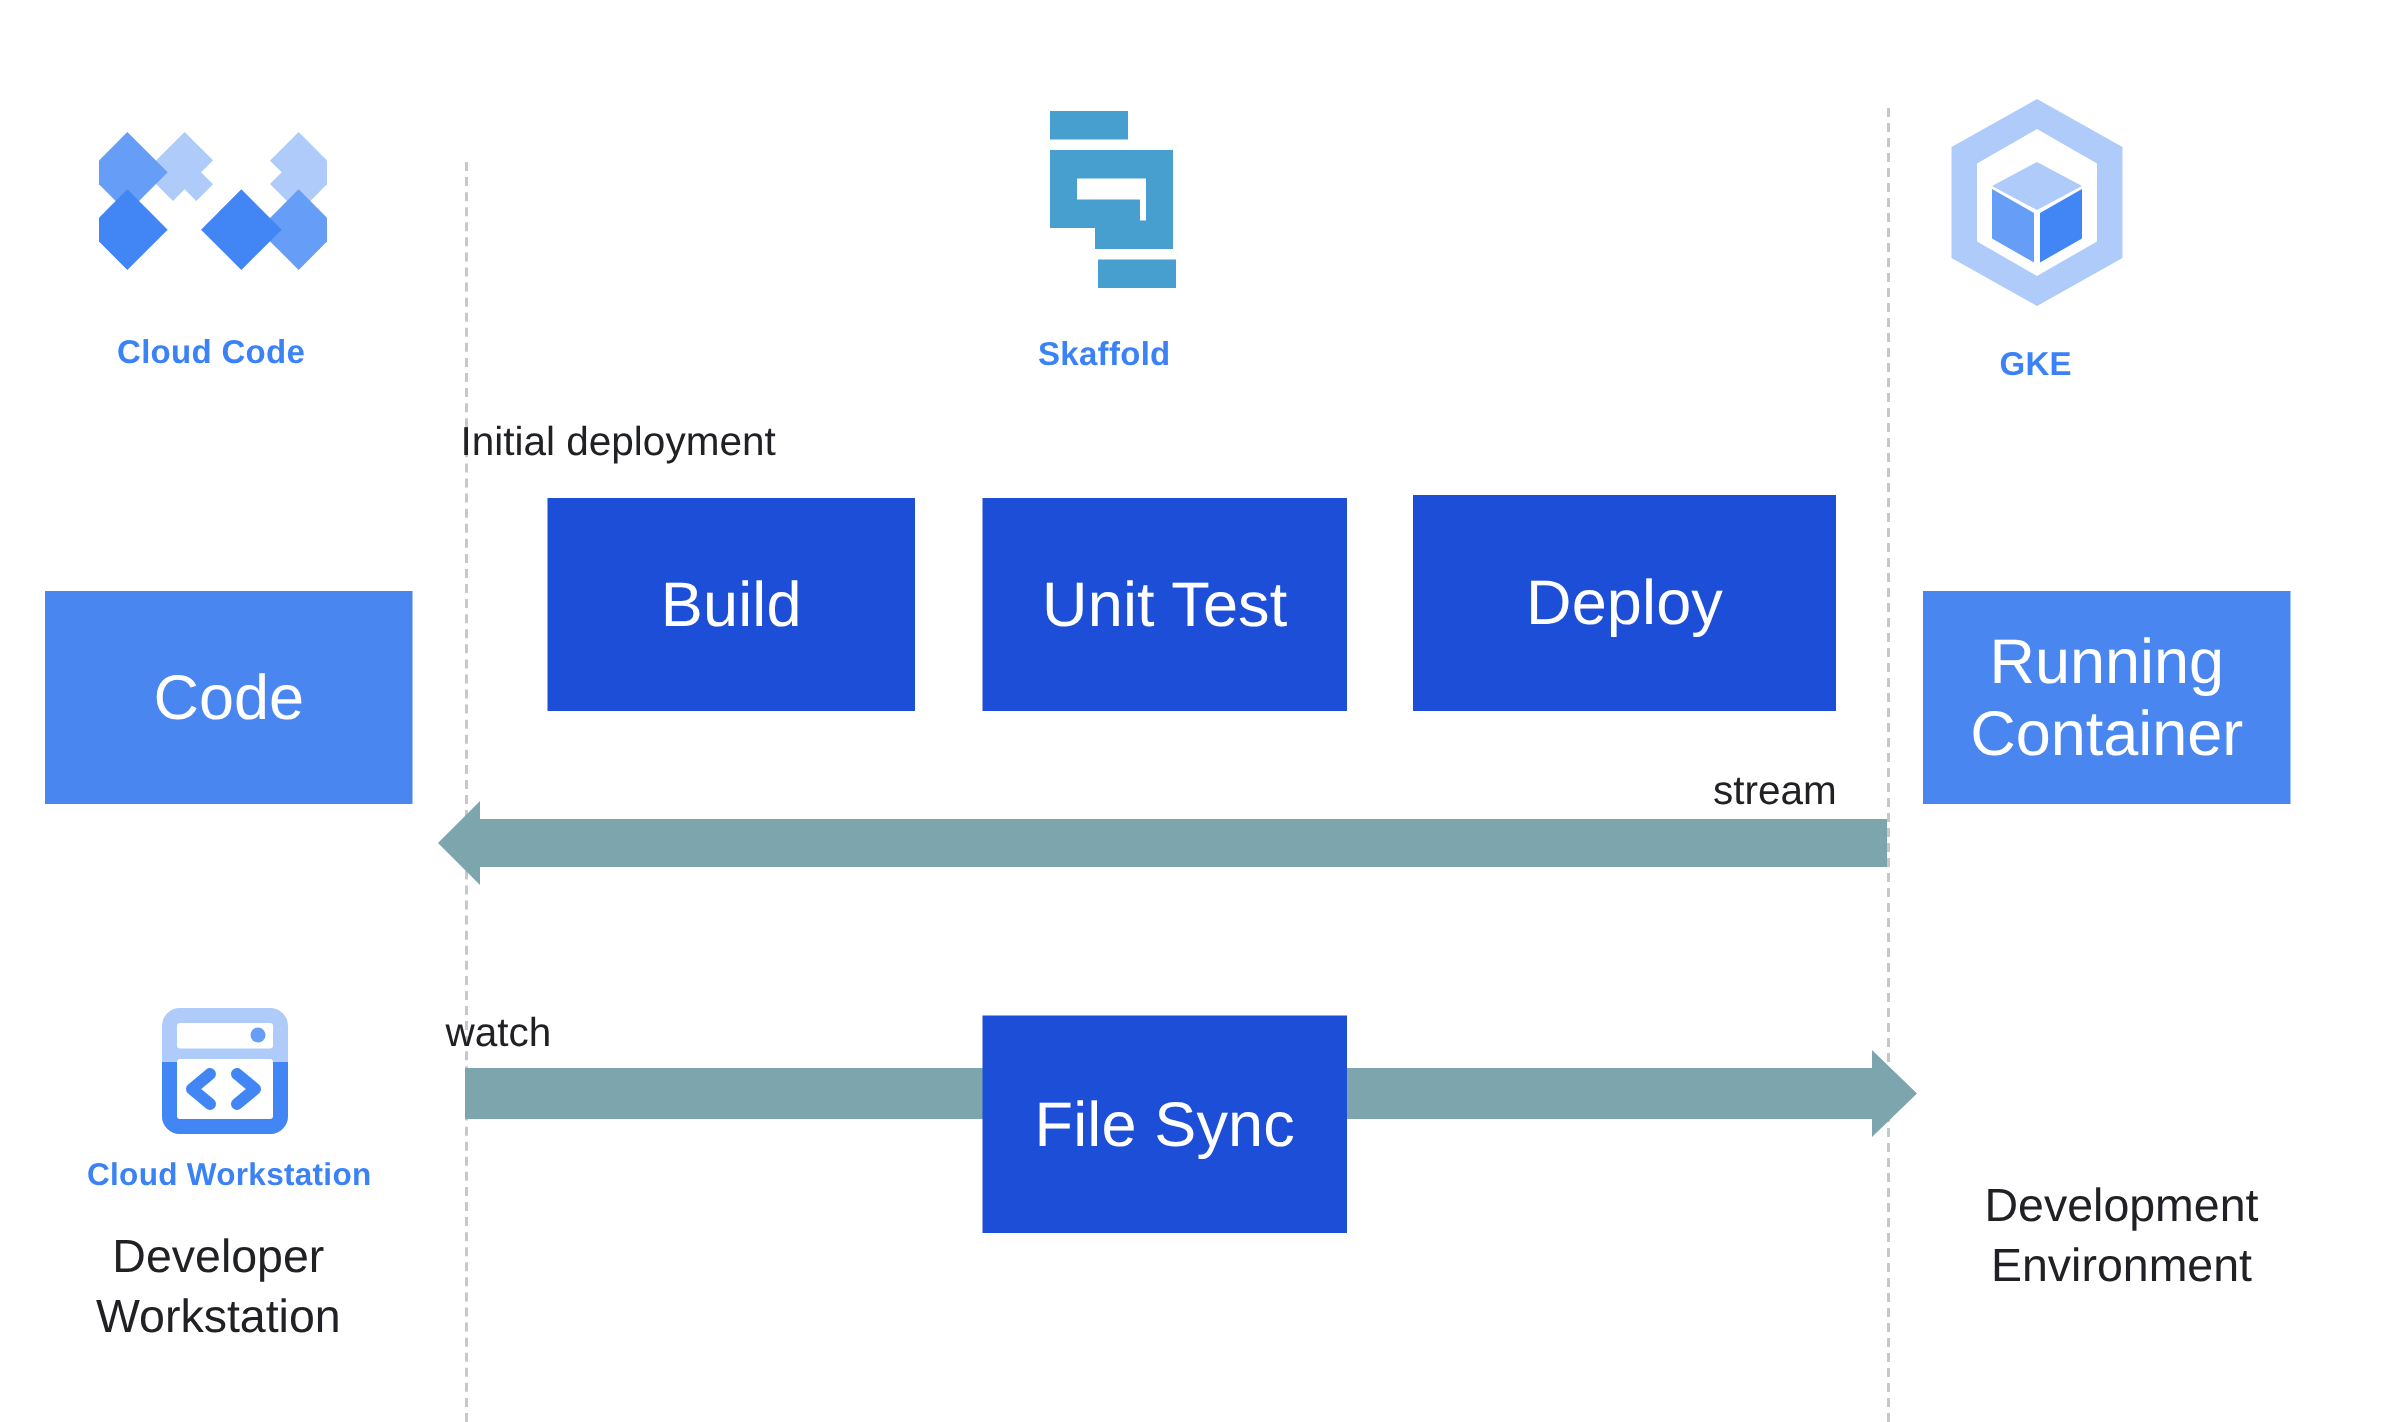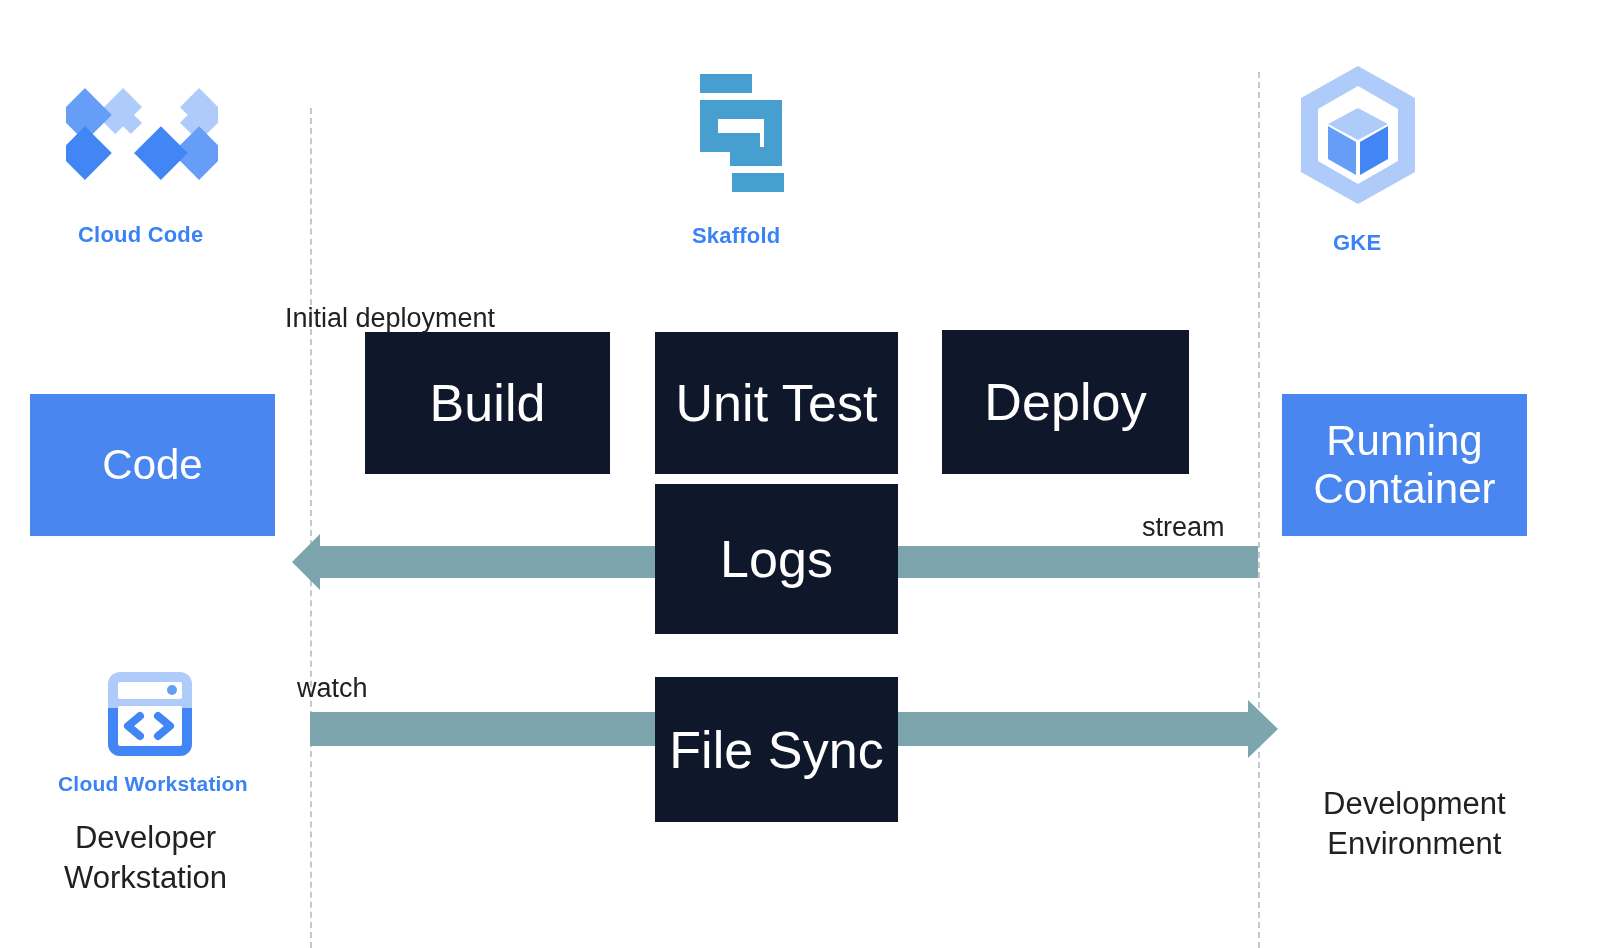--- a/index.html
+++ b/index.html
@@ -31,34 +31,34 @@
   
   .arrow-layer { position: absolute; inset: 0; z-index: 2; }
   .stage-layer { position: absolute; inset: 0; z-index: 3; }
   .endpoint-layer { position: absolute; inset: 0; z-index: 4; }
   .logo-layer { position: absolute; inset: 0; z-index: 5; }
   .label-layer { position: absolute; inset: 0; z-index: 6; }
 
   
   .stage-box {
     position: absolute;
-    background: #0f172a;
+    background: #1d4ed8;
     display: flex;
     align-items: center;
     justify-content: center;
     color: #ffffff;
-    font-size: 52px;
+    font-size: 42px;
     font-weight: 400;
     letter-spacing: 0.1px;
     white-space: nowrap;
     text-align: center;
   }
   #stage-build     { left: 365px;  top: 332px; width: 245px; height: 142px; }
   #stage-unit-test { left: 655px;  top: 332px; width: 243px; height: 142px; }
-  #stage-deploy    { left: 942px;  top: 330px; width: 247px; height: 144px; }
+  #stage-deploy    { left: 942px;  top: 330px; width: 282px; height: 144px; }
   #stage-logs      { left: 655px;  top: 484px; width: 243px; height: 150px; }
   #stage-file-sync { left: 655px;  top: 677px; width: 243px; height: 145px; }
 
   
   .endpoint-box {
     position: absolute;
     background: #4a86f0;
     display: flex;
     flex-direction: column;
     align-items: center;
@@ -72,21 +72,21 @@
   #endpoint-code      { left: 30px;   top: 394px; width: 245px; height: 142px; }
   #endpoint-container { left: 1282px; top: 394px; width: 245px; height: 142px; }
 
   
   .flow-label {
     position: absolute;
     font-size: 27px;
     color: #202124;
     white-space: nowrap;
   }
-  #label-initial-deployment { left: 285px; top: 279px; margin-top: 24px; }
+  #label-initial-deployment { left: 307px; top: 279px; }
   #label-watch              { left: 297px; top: 673px; }
   #label-stream             { left: 1142px; top: 512px; }
 
   .zone-label {
     position: absolute;
     font-size: 31px;
     color: #202124;
     line-height: 1.28;
     white-space: nowrap;
   }
@@ -135,23 +135,20 @@
 
   <div class="stage-layer">
     <div class="stage-box" id="stage-build">
       <span>Build</span>
     </div>
     <div class="stage-box" id="stage-unit-test">
       <span>Unit Test</span>
     </div>
     <div class="stage-box" id="stage-deploy">
       <span>Deploy</span>
-    </div>
-    <div class="stage-box" id="stage-logs">
-      <span>Logs</span>
     </div>
     <div class="stage-box" id="stage-file-sync">
       <span>File Sync</span>
     </div>
   </div>
 
   <div class="endpoint-layer">
     <div class="endpoint-box" id="endpoint-code">
       <span>Code</span>
     </div>

